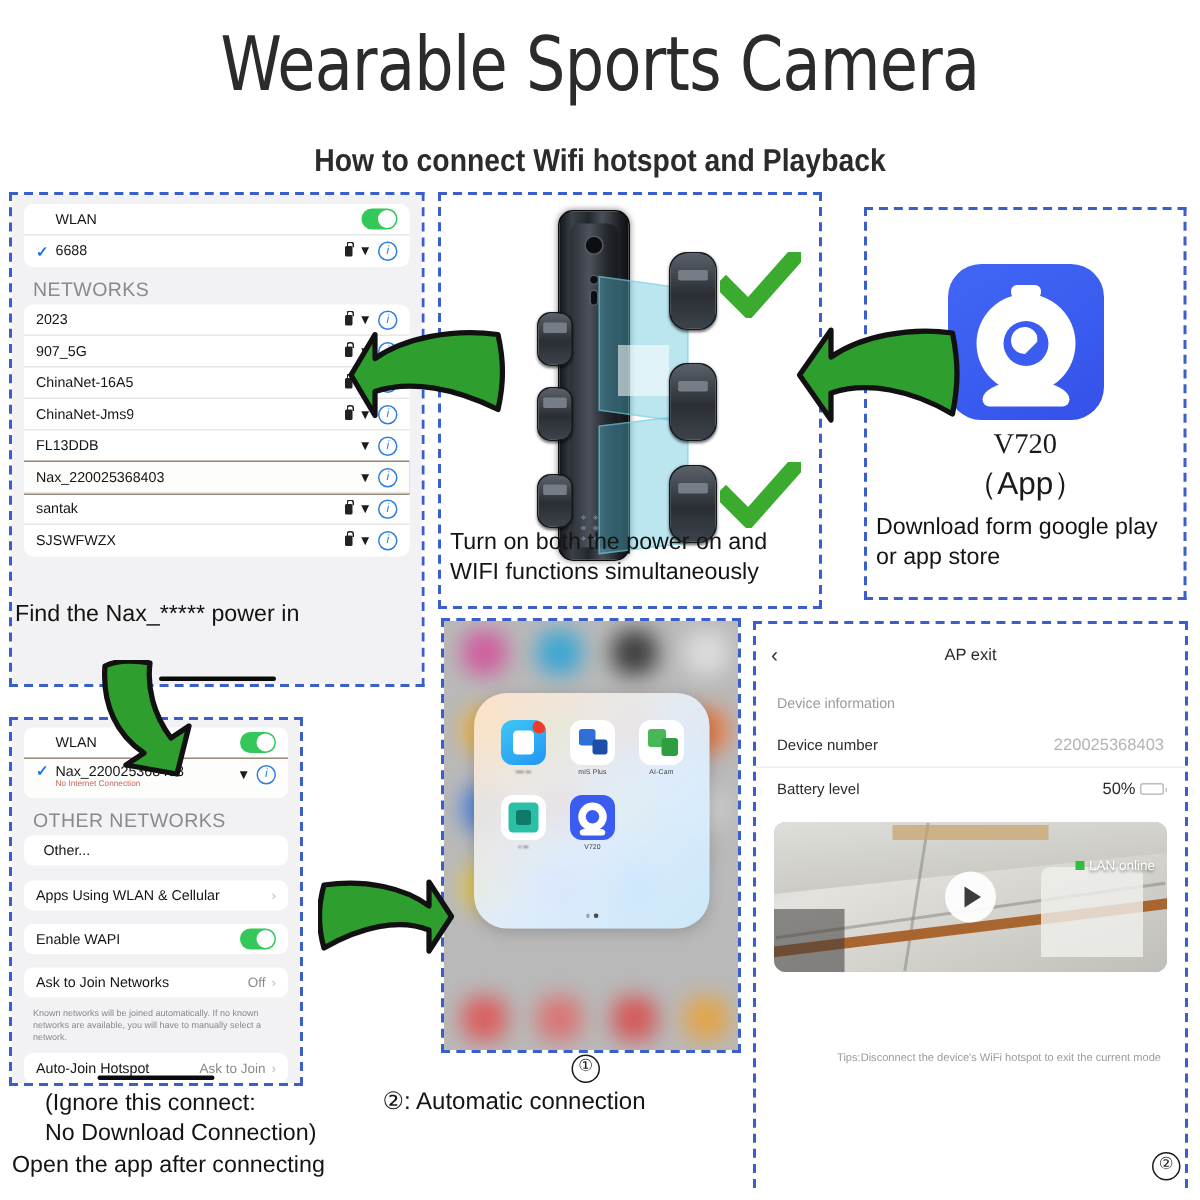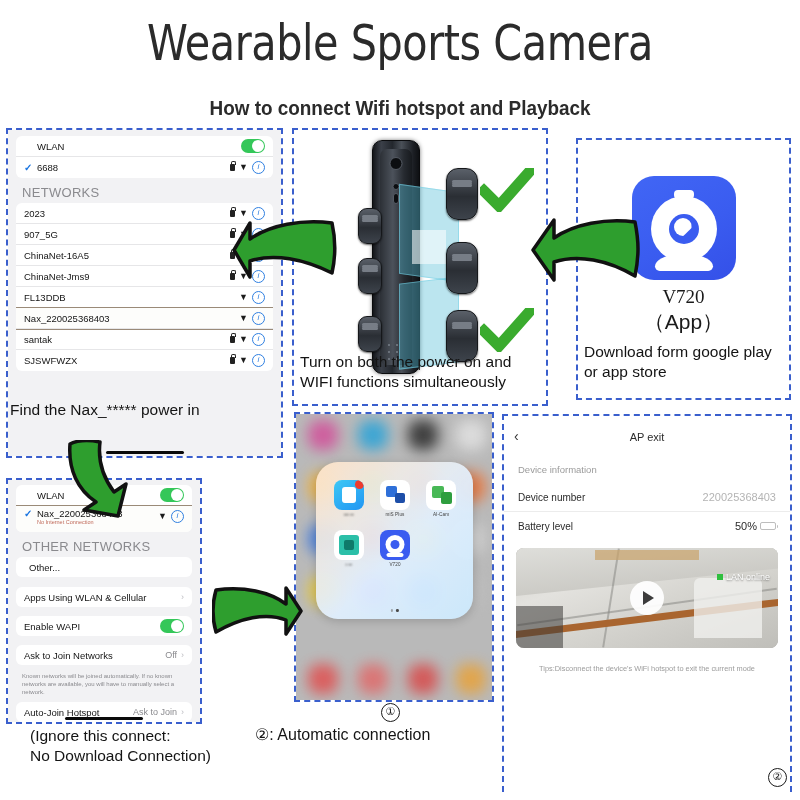--- a/index.html
+++ b/index.html
@@ -119,21 +119,21 @@
   .video{position:relative;margin:8px 12px 0;height:100px;border-radius:8px;overflow:hidden;background:#9e9c99;}
   .vfloor{position:absolute;inset:0;background:linear-gradient(160deg,#cfcec9 0%,#e3e2de 30%,#d6d5d0 55%,#bfbeb9 100%);}
   .vwall{position:absolute;left:0;top:0;width:100%;height:48%;background:linear-gradient(180deg,#dededa,#cccbc6);transform:skewY(-6deg);transform-origin:left top;}
   .vstrip{position:absolute;left:-5%;bottom:26%;width:110%;height:7px;background:#a9652f;transform:rotate(-7deg);}
   .vgrout{position:absolute;background:rgba(130,130,125,.5);}
   .vdark{position:absolute;left:0;bottom:0;width:18%;height:42%;background:rgba(60,58,56,.55);}
   .lan{position:absolute;right:8px;top:6px;display:flex;align-items:center;gap:3px;font-size:9px;color:#fff;text-shadow:0 1px 2px rgba(0,0,0,.45);margin-top:18px;}
   .lan-dot{width:6px;height:6px;background:#2fbf3f;}
   .play{position:absolute;left:50%;top:50%;transform:translate(-50%,-50%);width:34px;height:34px;border-radius:50%;background:rgba(255,255,255,.92);display:flex;align-items:center;justify-content:center;}
   .play::after{content:"";border-left:11px solid #3c3c3c;border-top:7px solid transparent;border-bottom:7px solid transparent;margin-left:3px;}
-  .tips{font-size:7.4px;color:#9b9b9b;text-align:center;padding:16px 16px 0;line-height:1.45;}
+  .tips{font-size:7.4px;color:#9b9b9b;text-align:right;padding:16px 16px 0;line-height:1.45;margin-top:36px;}
 
   .circled{
     display:inline-block;width:14px;height:14px;border:1px solid #1a1a1a;border-radius:50%;
     font-size:9px;line-height:12.5px;text-align:center;vertical-align:middle;
   }
   .circ-big{width:17px;height:17px;font-size:11px;line-height:15px;}
 </style>
 </head>
 <body>
 
@@ -403,20 +403,21 @@
         </div>
       </div>
 
     <div class="homebar"></div>
   </div>
 </div>
 
 <div class="abs cap" style="left:8px;top:726px;width:250px;">
   <div style="padding-left:22px;">(Ignore this connect:</div>
   <div style="padding-left:22px;">No Download Connection)</div>
+  <div>Open the app after connecting</div>
 </div>
 
 <div class="panel" style="left:294px;top:412px;width:200px;height:290px;">
   <div class="home">
     <div class="blurbg">
       <div class="bl" style="left:12px;top:6px;width:30px;height:30px;background:#d2509a;"></div>
       <div class="bl" style="left:62px;top:6px;width:30px;height:30px;background:#2aa3d8;"></div>
       <div class="bl" style="left:112px;top:6px;width:30px;height:30px;background:#2b2b2b;"></div>
       <div class="bl" style="left:160px;top:6px;width:30px;height:30px;background:#e2e2e2;"></div>
       <div class="bl" style="left:12px;top:58px;width:30px;height:30px;background:#f3b33a;"></div>

